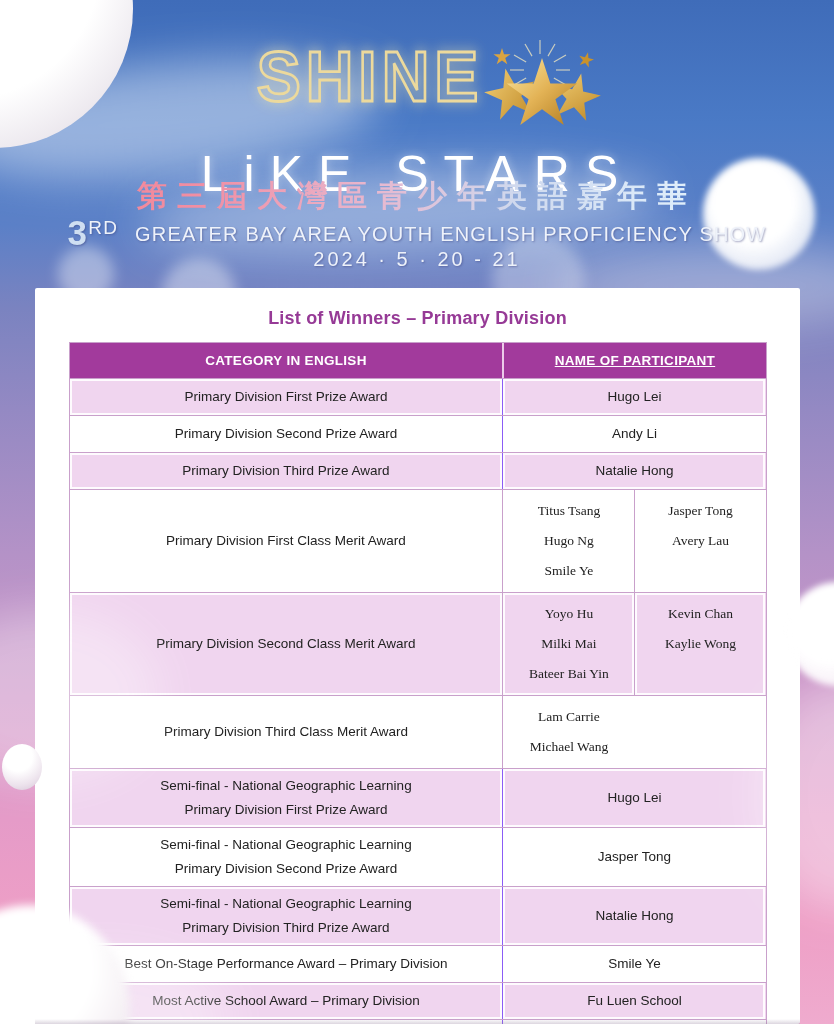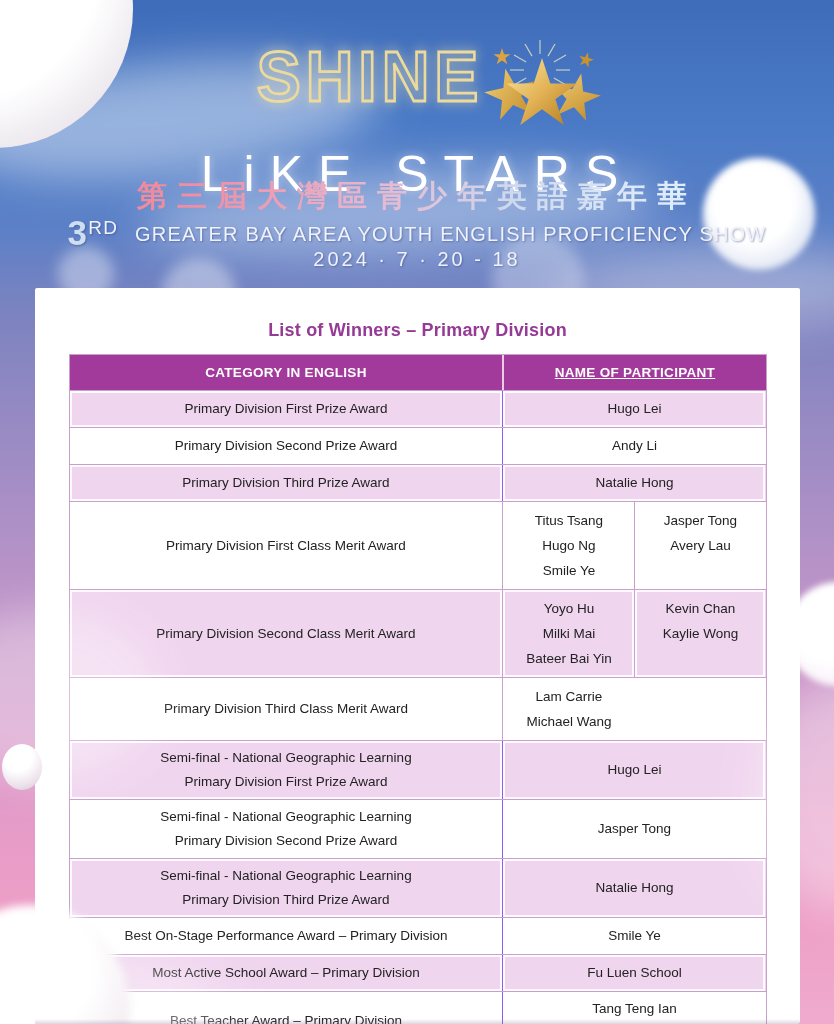--- a/index.html
+++ b/index.html
@@ -68,21 +68,21 @@
     top:248px;font-size:20px;letter-spacing:3px;color:#eef2fa;
     text-shadow:1px 1px 2px rgba(55,60,120,.45);
   }
 
   
   .card{
     position:absolute;left:35px;top:288px;width:765px;height:736px;
     background:#ffffff;z-index:2;border-radius:2px;
   }
   .card-title{
-    margin-top:32px;text-align:center;
+    margin-top:20px;text-align:center;
     color:#963a96;font-size:18px;font-weight:bold;letter-spacing:.2px;
   }
   .tbl{width:696px;margin:13px auto 0;border:1px solid #c9a0cb;font-size:13.5px;color:#222;}
   .thead{
     display:grid;grid-template-columns:62.2% 37.8%;
     background:#a23a9c;color:#fff;font-weight:bold;letter-spacing:.3px;
   }
   .thead .hcell{
     display:flex;align-items:center;justify-content:center;
     min-height:31px;padding:2px 6px;text-align:center;
@@ -91,21 +91,21 @@
   .trow{display:grid;grid-template-columns:62.2% 37.8%;border-top:1px solid #c9a0cb;min-height:36px;}
   .trow.pink{background:#f0d5ef;}
   .ccat,.cnames{
     display:flex;align-items:center;justify-content:center;text-align:center;
     padding:5px 10px;white-space:pre-line;line-height:24px;
   }
   .cnames{border-left:1px solid #8b5cf6;}
   .csplit{border-left:1px solid #c9a0cb;display:grid;grid-template-columns:1fr 1fr;padding:0;}
   .subcell{
     display:flex;align-items:flex-start;justify-content:center;text-align:center;
-    padding:6px 4px;white-space:pre-line;line-height:25px;
+    padding:6px 4px;white-space:pre-line;line-height:30px;font-family:Liberation Serif, serif;
   }
   .subcell + .subcell{border-left:1px solid #c9a0cb;}
   .trow.pink .ccat,.trow.pink .cnames,.trow.pink .subcell{box-shadow:inset 0 0 0 2px rgba(255,255,255,.9);}
   .footer-edge{
     position:absolute;left:35px;width:765px;bottom:0;height:5px;z-index:4;
     background:linear-gradient(180deg,rgba(255,255,255,0),rgba(140,120,150,.3));
   }
 </style>
 </head>
 <body>
@@ -162,21 +162,21 @@
     <use href="#st" transform="translate(74,55) scale(37)" fill="url(#gBig)"></use>
     <use href="#st" transform="translate(34,17) scale(9)" fill="#d9a441"></use>
     <use href="#st" transform="translate(118,20) scale(8) rotate(15)" fill="#c8922c"></use>
   </svg>
 
   <div class="like">LiKE STARS</div>
   <div class="cn">第三屆大灣區青少年英語嘉年華</div>
   <div class="sub">
     <span class="three">3</span><span class="rd">RD</span><span>GREATER BAY AREA YOUTH ENGLISH PROFICIENCY SHOW</span>
   </div>
-  <div class="date">2024 · 7 · 20 - 18</div>
+  <div class="date">2024 · 5 · 20 - 21</div>
 </div>
 
 <div class="card">
   <div class="card-title">List of Winners – Primary Division</div>
 
   <div class="tbl">
     <div class="thead">
       <div class="hcell">CATEGORY IN ENGLISH</div>
       <div class="hcell">NAME OF PARTICIPANT</div>
     </div>

